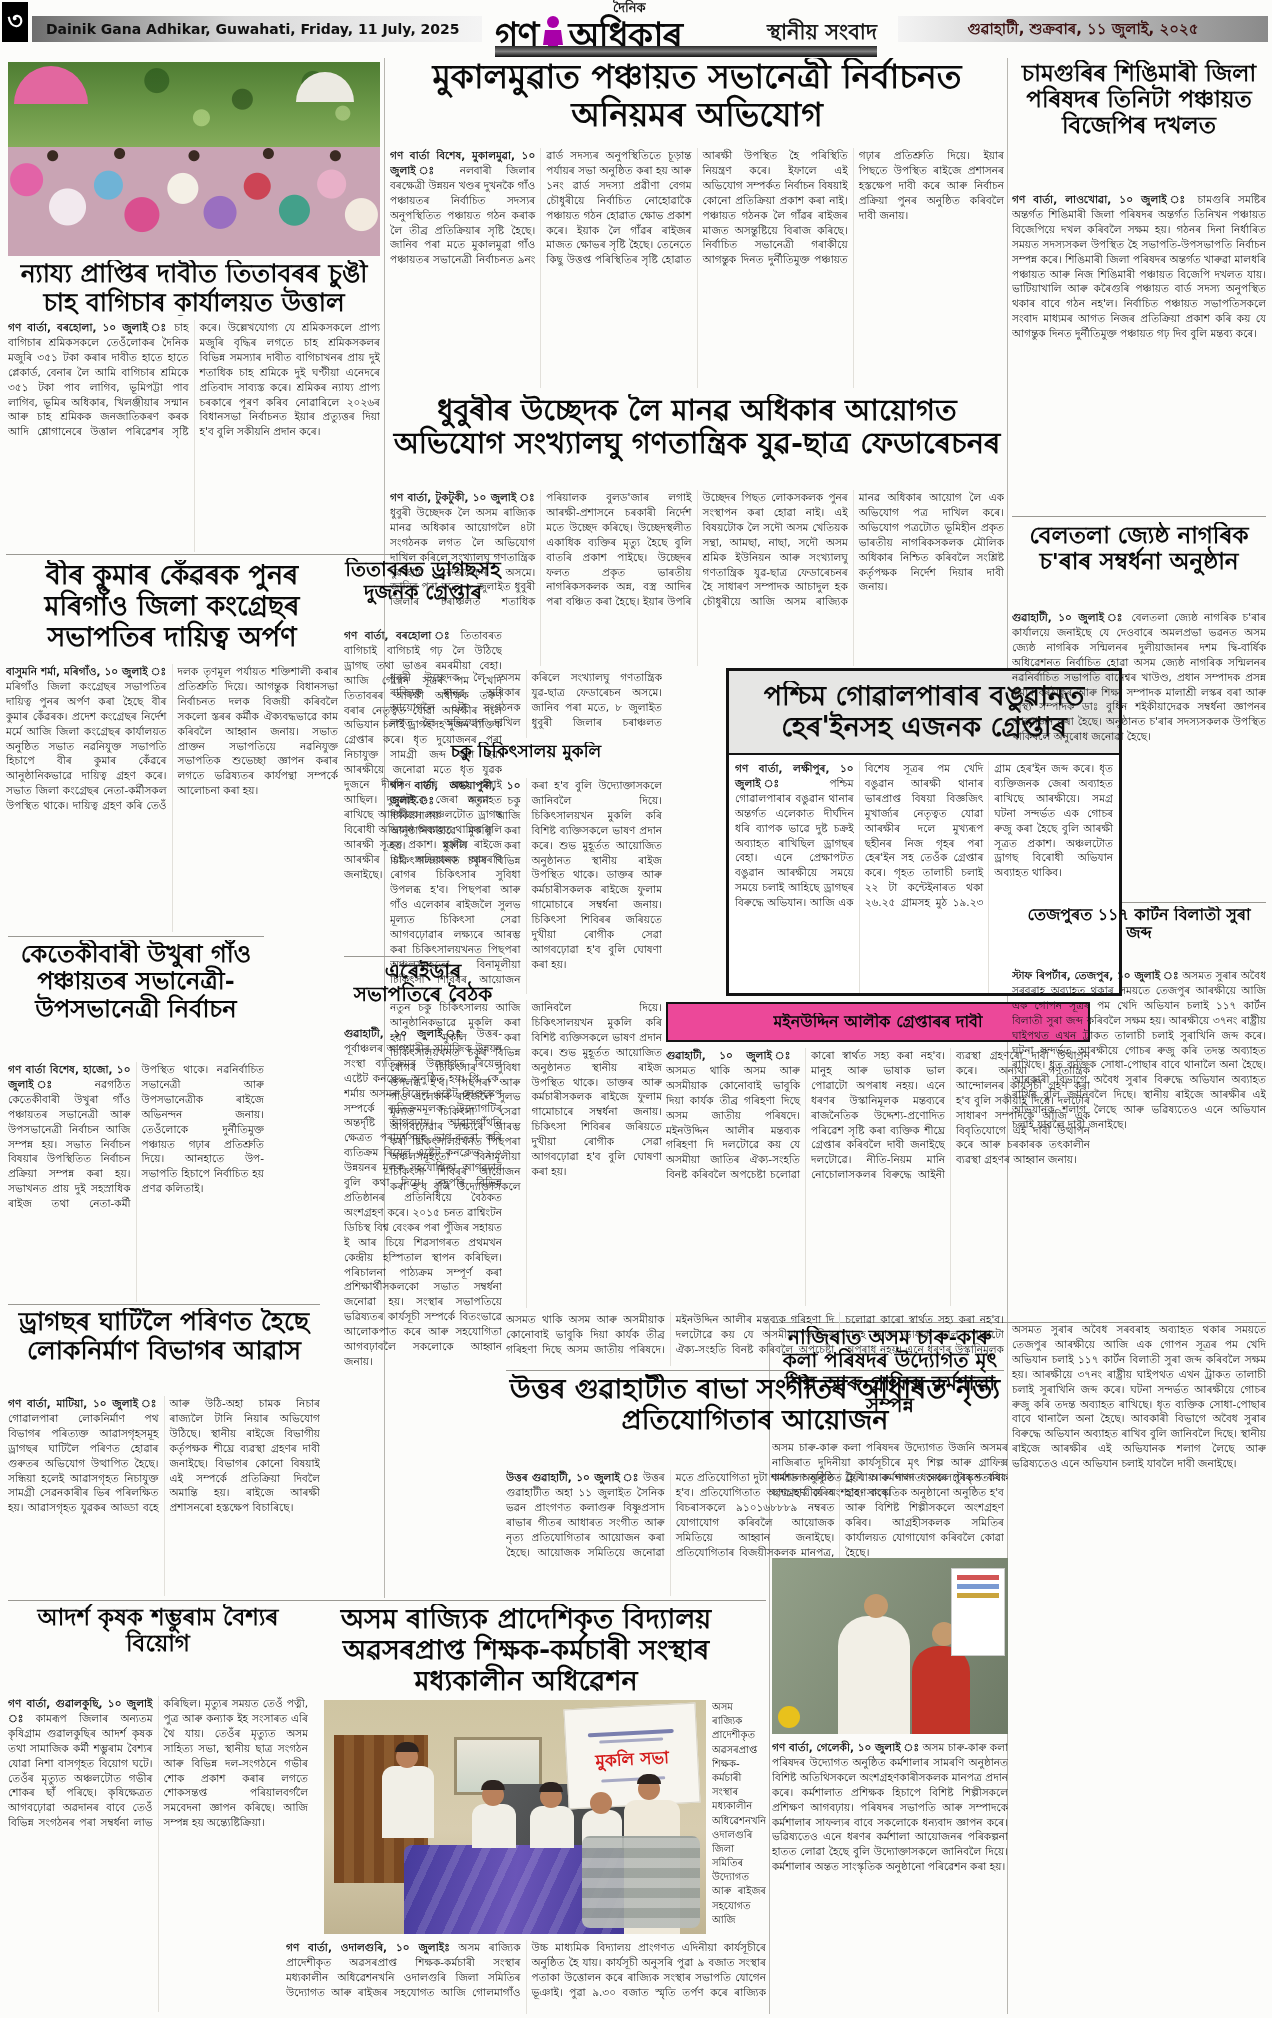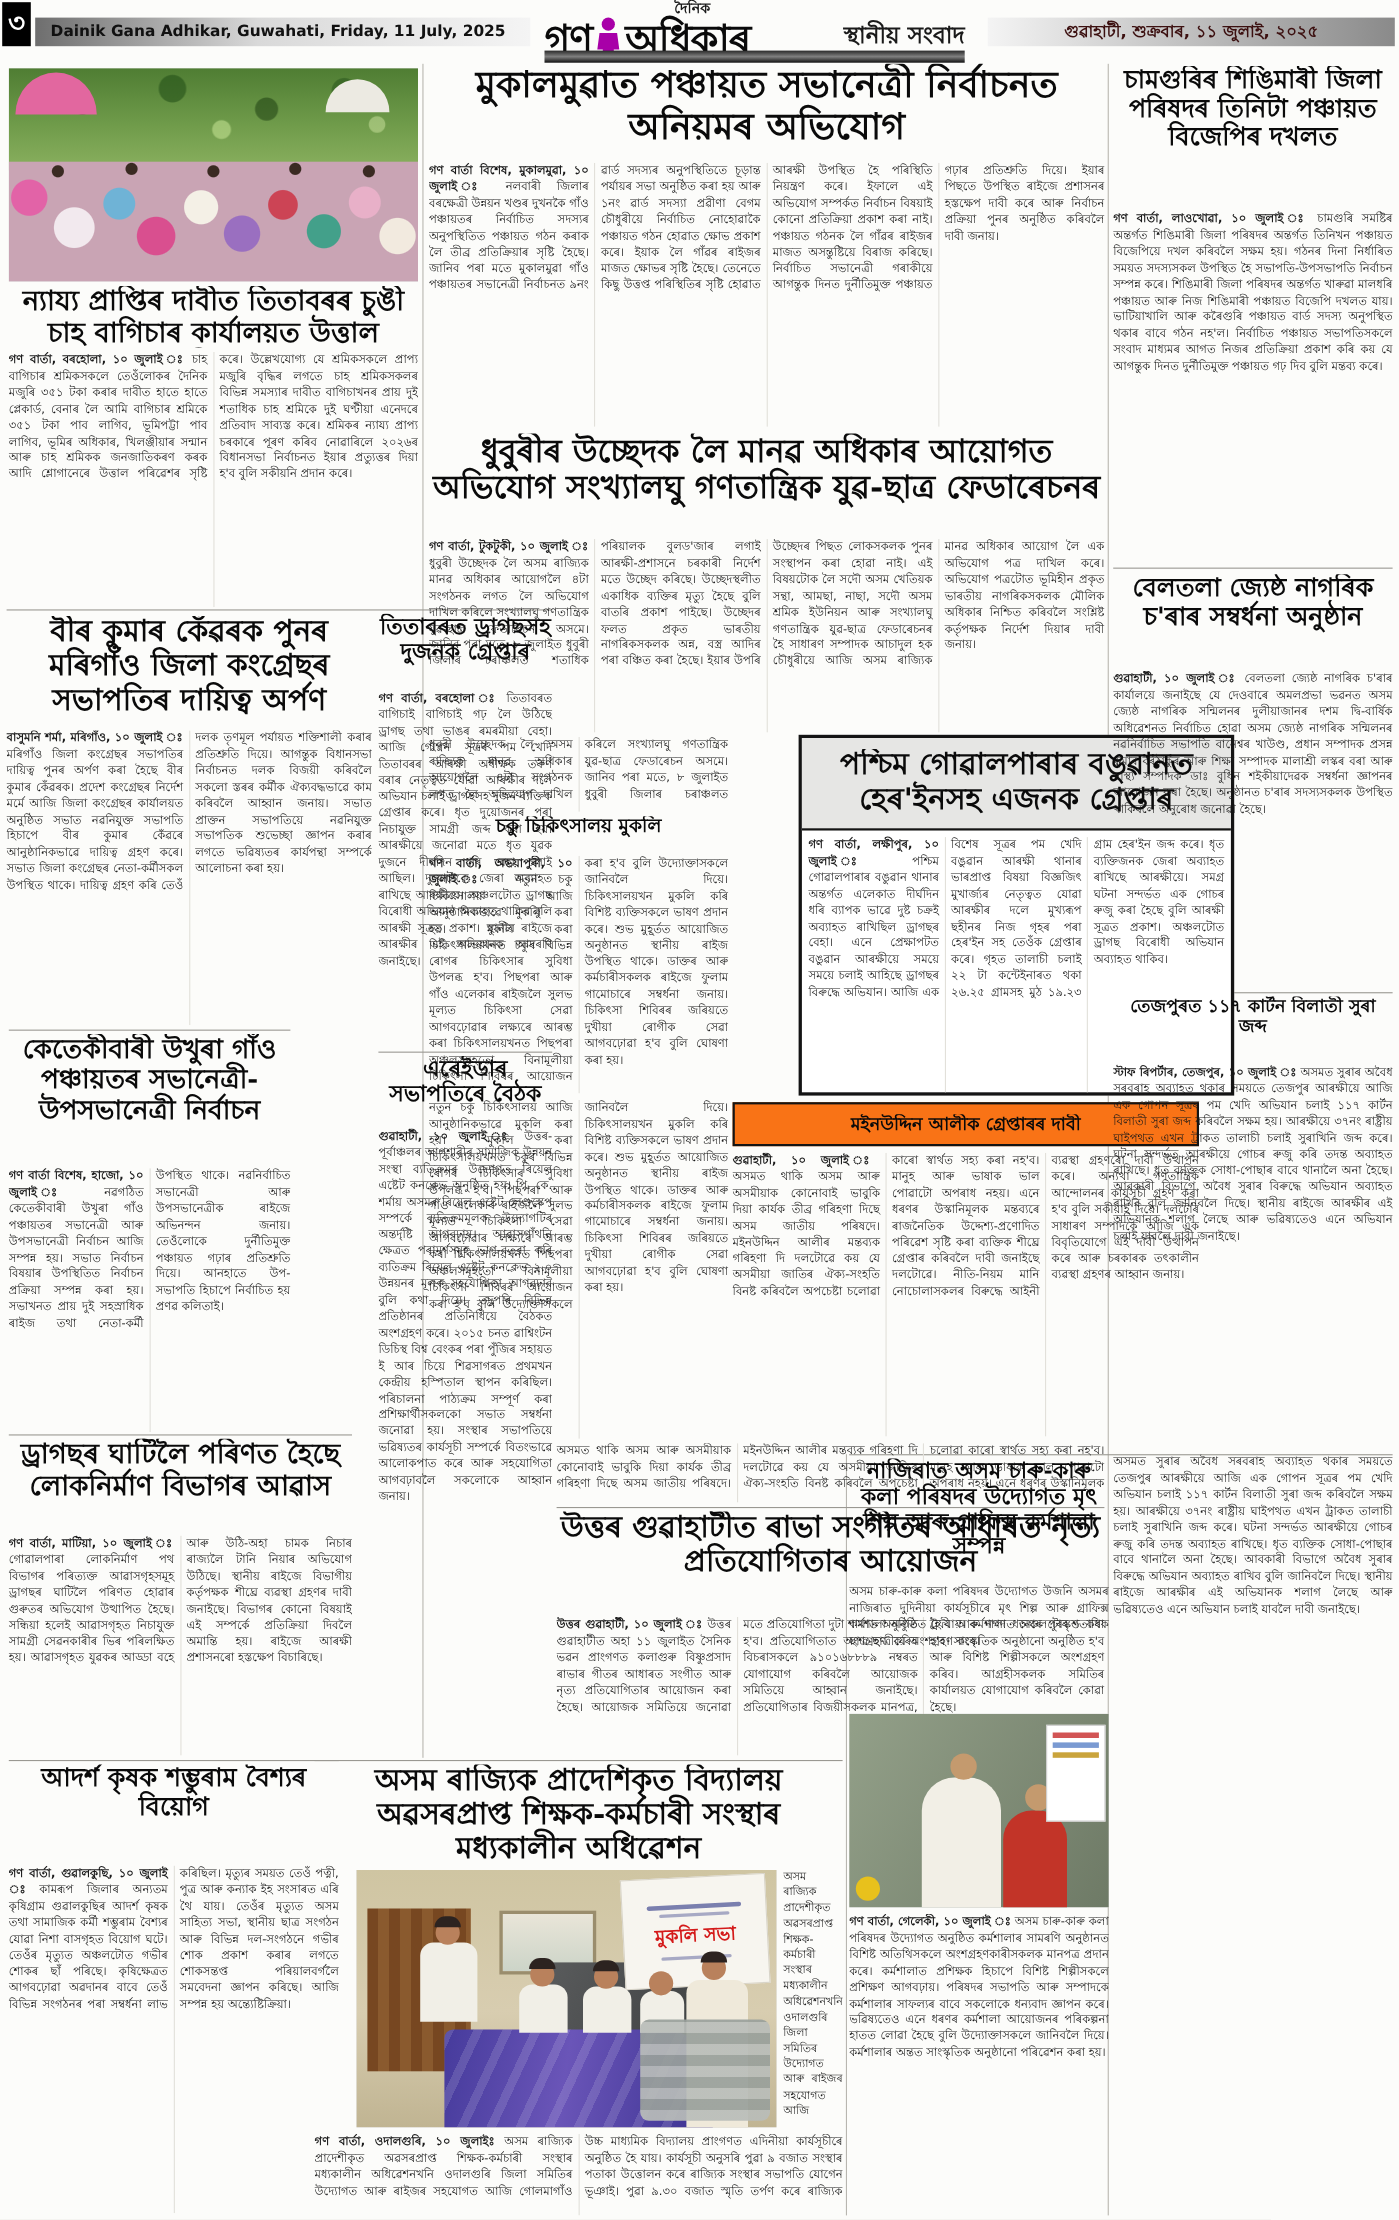--- a/index.html
+++ b/index.html
@@ -33,21 +33,21 @@
   .body{font-size:10.5px;line-height:1.42;text-align:justify;overflow:hidden;height:100%;
         column-gap:11px;column-rule:1px solid #e2e0da;}
   .cols1{column-count:1;} .cols2{column-count:2;} .cols3{column-count:3;} .cols4{column-count:4;}
   .dl{font-weight:bold;}
   
   .vr{width:1px;background:#b8b6b0;}
   .hr{height:1px;background:#9a9892;}
   
   .boxart{border:3px solid #141414;background:#fff;box-sizing:border-box;margin-left:32px;}
   .boxhead{background:#e6e6e4;border-bottom:2px solid #141414;display:flex;align-items:center;justify-content:center;}
-  .striphead{border:2px solid #141414;background:#f97316;box-sizing:border-box;
+  .striphead{border:2px solid #141414;background:#ec4899;box-sizing:border-box;
      display:flex;align-items:center;justify-content:center;}
   
   .photo{overflow:hidden;background:#ddd;}
   .pp-trees{position:absolute;left:0;top:0;right:0;height:48%;
     background:linear-gradient(180deg,#4f7d33,#6f9b4a 55%,#8ab05f);
     background-image:
       radial-gradient(circle at 18% 35%,rgba(25,60,15,.6) 0 9px,transparent 10px),
       radial-gradient(circle at 40% 20%,rgba(30,75,20,.55) 0 12px,transparent 13px),
       radial-gradient(circle at 63% 40%,rgba(22,55,12,.5) 0 10px,transparent 11px),
       radial-gradient(circle at 82% 22%,rgba(35,80,25,.5) 0 11px,transparent 12px),

